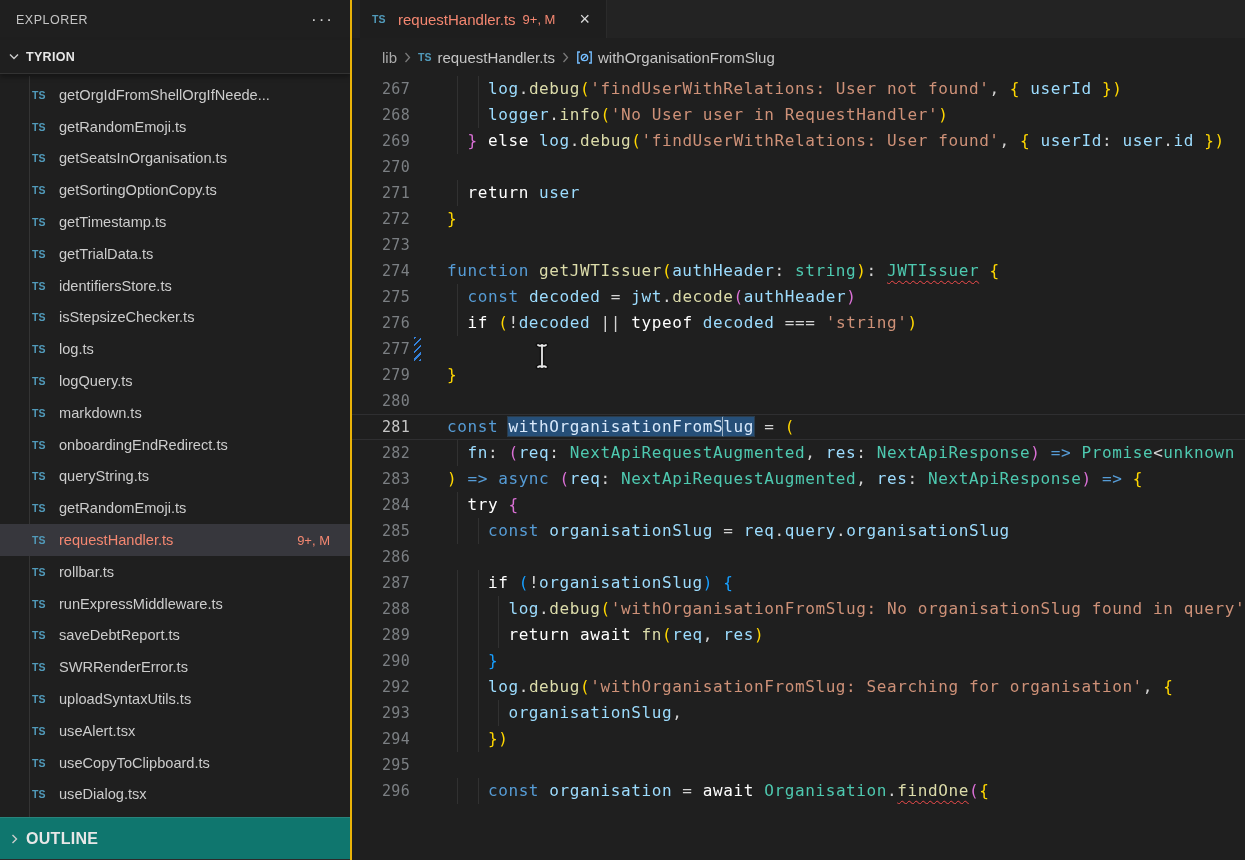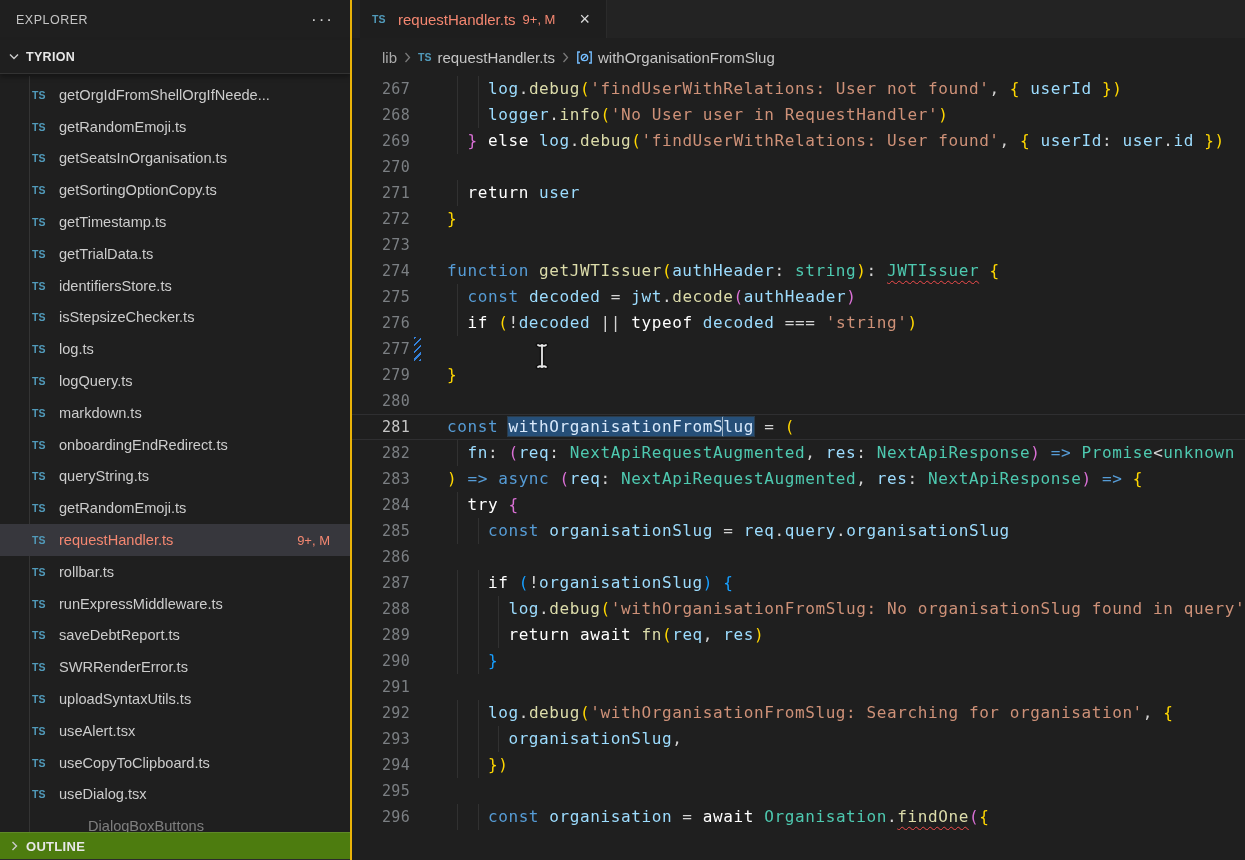--- a/index.html
+++ b/index.html
@@ -20,23 +20,23 @@
   .chev { width:16px; height:16px; flex:none; margin-right:4px; display:inline-flex; align-items:center; justify-content:center; }
   .file-list { position:relative; padding-top:5px; }
   .file-list::before { content:""; position:absolute; left:29px; top:2px; bottom:0; width:1px; background:#343434; }
   .frow { position:relative; height:31.8px; display:flex; align-items:center; padding-left:32px; cursor:pointer; }
   .frow.sel { background:#37373d; }
   .frow.sel .flabel, .frow.sel .fbadge { color:#f48771; }
   .tsicon { flex:none; width:20px; margin-right:7px; color:#519aba; font-size:10.5px; font-weight:bold; letter-spacing:0; }
   .flabel { font-size:14.6px; color:#cccccc; white-space:nowrap; overflow:hidden; }
   .fbadge { margin-left:auto; padding-right:20px; font-size:13px; color:#f48771; white-space:nowrap; }
   .frow.partial { padding-left:88px; opacity:.55; }
-  .outline-head { position:absolute; left:0; right:0; bottom:0; height:28px; background:#4d7c0f;
+  .outline-head { position:absolute; left:0; right:0; bottom:0; height:43px; background:#0f766e;
     border-top:1px solid rgba(255,255,255,.1); border-bottom:1px solid #2b2b2b; display:flex; align-items:center; padding:0 6px;
-    font-weight:bold; font-size:13px; color:#e7e7e7; letter-spacing:.3px; z-index:5; }
+    font-weight:bold; font-size:16px; color:#e7e7e7; letter-spacing:.3px; z-index:5; }
   
   .main { position:relative; flex:1; display:flex; flex-direction:column; overflow:hidden; }
   .tabbar { height:38px; flex:none; background:#232323; display:flex; align-items:stretch; padding-left:8px; }
   .tab { background:#1e1e1e; display:flex; align-items:center; padding:0 14px 0 12px; border-right:1px solid #2b2b2b; cursor:pointer; }
   .tab .tsicon { margin-right:6px; }
   .tab-name { font-size:15px; color:#f48771; margin-right:7px; white-space:nowrap; }
   .tab-badge { font-size:13px; color:#f48771; margin-right:22px; white-space:nowrap; }
   .tab-close { color:#d8d8d8; font-size:18px; line-height:16px; cursor:pointer; padding:0 2px; }
   .breadcrumbs { height:38px; flex:none; display:flex; align-items:center; padding-left:30px; font-size:15px; color:#a9a9a9; background:#1f1f1f; }
   .bc-item { white-space:nowrap; cursor:pointer; }
@@ -316,24 +316,20 @@
           </div>
           <div class="line">
             <span class="num">289</span>
             <span class="code"><i class="guide" style="left: 47.4px;"></i><i class="guide" style="left: 67.87px;"></i><i class="guide" style="left: 88.34px;"></i><span class="tk-d">      </span><span class="tk-k">return</span><span class="tk-d"> </span><span class="tk-k">await</span><span class="tk-d"> </span><span class="tk-f">fn</span><span class="tk-b1">(</span><span class="tk-v">req</span><span class="tk-d">, </span><span class="tk-v">res</span><span class="tk-b1">)</span></span>
           </div>
           <div class="line">
             <span class="num">290</span>
             <span class="code"><i class="guide" style="left: 47.4px;"></i><i class="guide" style="left: 67.87px;"></i><span class="tk-d">    </span><span class="tk-b3">}</span></span>
           </div>
           <div class="line">
-            <span class="num">291</span>
-            <span class="code"><i class="guide" style="left: 47.4px;"></i><i class="guide" style="left: 67.87px;"></i></span>
-          </div>
-          <div class="line">
             <span class="num">292</span>
             <span class="code"><i class="guide" style="left: 47.4px;"></i><i class="guide" style="left: 67.87px;"></i><span class="tk-d">    </span><span class="tk-v">log</span><span class="tk-o">.</span><span class="tk-f">debug</span><span class="tk-b1">(</span><span class="tk-s">'withOrganisationFromSlug: Searching for organisation'</span><span class="tk-d">, </span><span class="tk-b1">{</span></span>
           </div>
           <div class="line">
             <span class="num">293</span>
             <span class="code"><i class="guide" style="left: 47.4px;"></i><i class="guide" style="left: 67.87px;"></i><i class="guide" style="left: 88.34px;"></i><span class="tk-d">      </span><span class="tk-v">organisationSlug</span><span class="tk-d">,</span></span>
           </div>
           <div class="line">
             <span class="num">294</span>
             <span class="code"><i class="guide" style="left: 47.4px;"></i><i class="guide" style="left: 67.87px;"></i><span class="tk-d">    </span><span class="tk-b1">}</span><span class="tk-b1">)</span></span>

